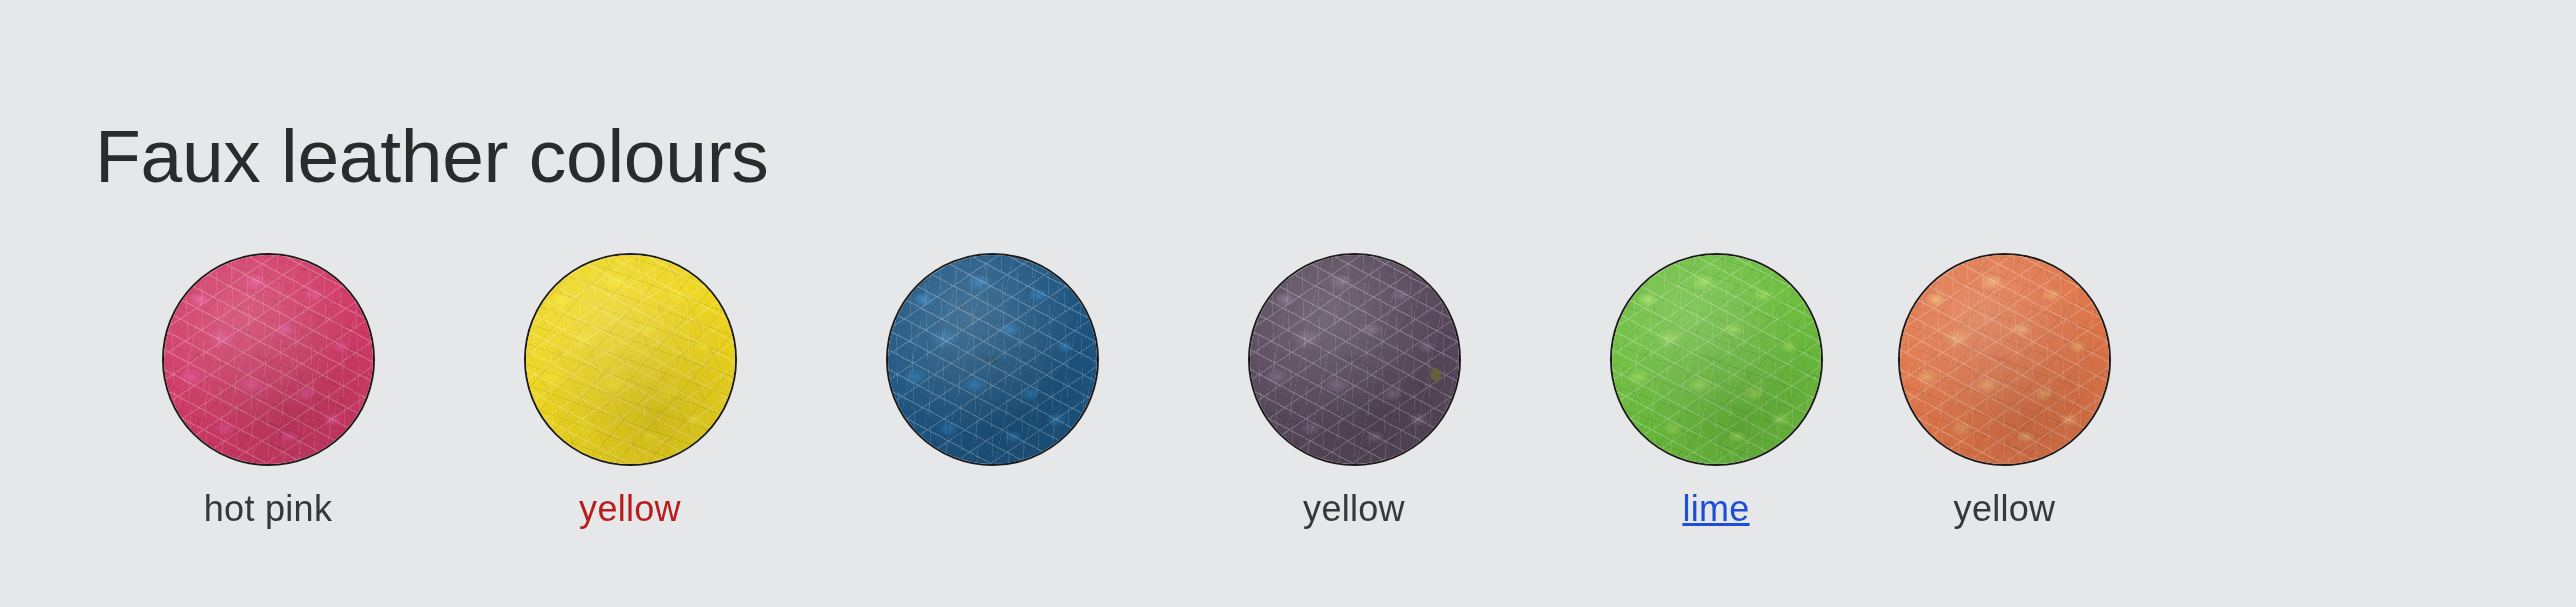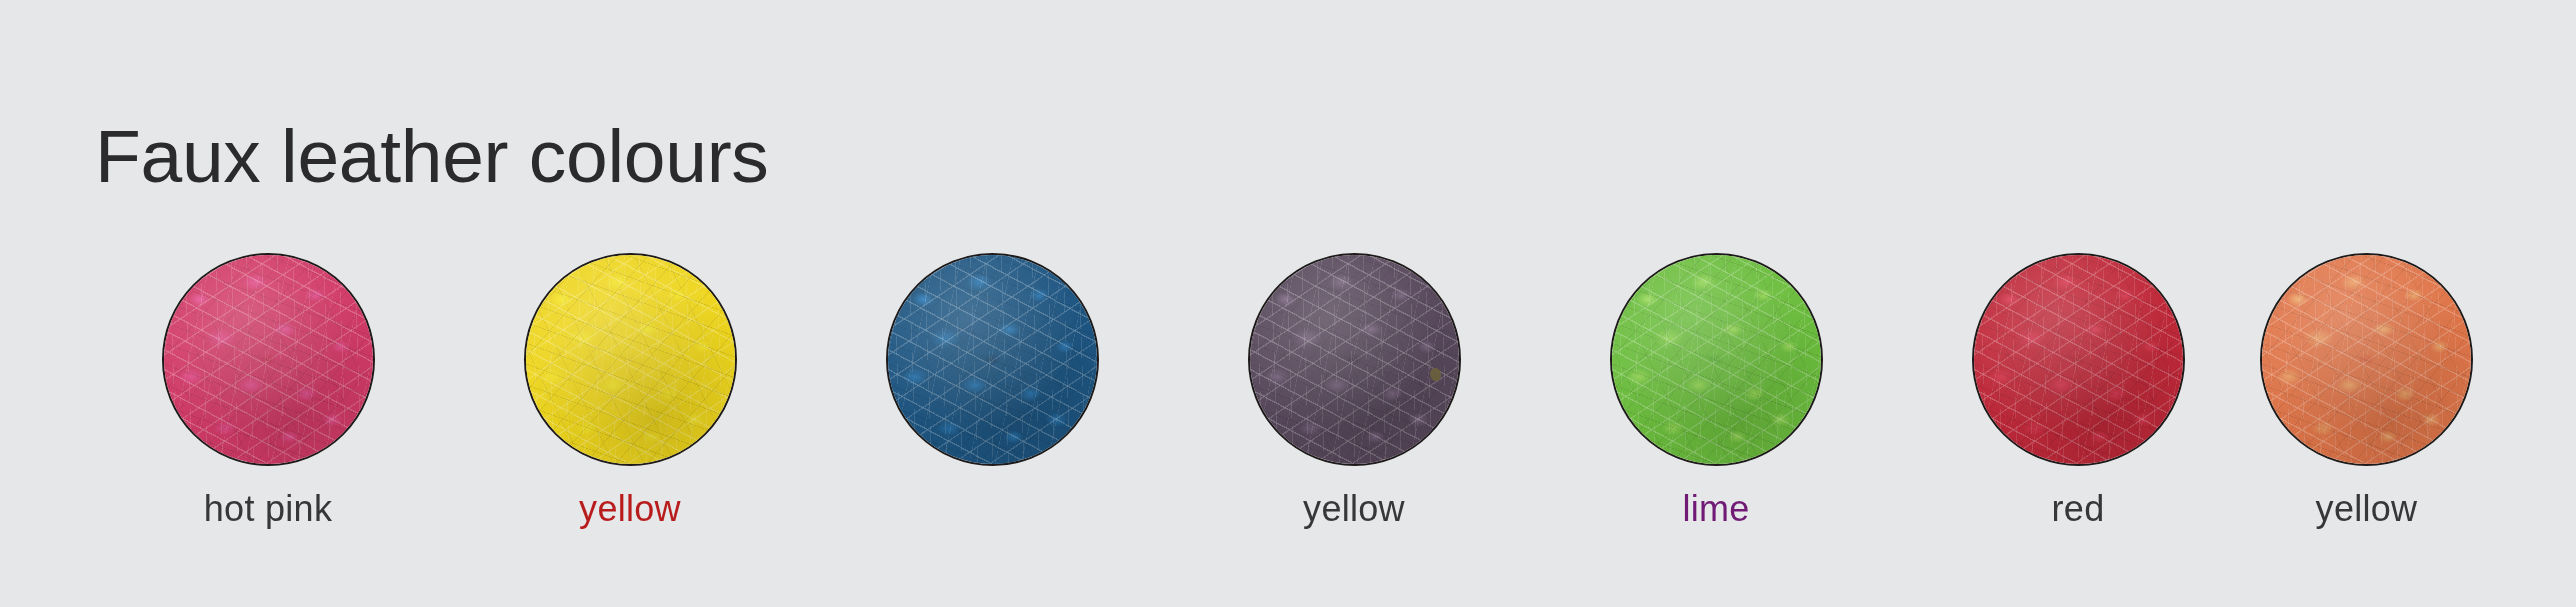--- a/index.html
+++ b/index.html
@@ -205,33 +205,21 @@
       <div class="swatch">
         <div class="disc-wrap">
           <div class="disc" style="border-color: rgb(29, 26, 25);">
             <div class="base" style="background: rgb(108, 190, 62);"></div>
             <div class="grain"></div>
             <div class="crackle"></div>
             <div class="crackle-dark"></div>
             <div class="shade"></div>
           </div>
         </div>
-        <div class="label" style="color: #701a75;">lime</div>
-      </div>
-      <div class="swatch">
-        <div class="disc-wrap">
-          <div class="disc" style="border-color: rgb(29, 26, 25);">
-            <div class="base" style="background: rgb(192, 41, 58);"></div>
-            <div class="grain"></div>
-            <div class="crackle"></div>
-            <div class="crackle-dark"></div>
-            <div class="shade"></div>
-          </div>
-        </div>
-        <div class="label" style="color: rgb(55, 55, 58);">red</div>
+        <div class="label" style="color: #1d4ed8; text-decoration: underline;">lime</div>
       </div>
       <div class="swatch">
         <div class="disc-wrap">
           <div class="disc" style="border-color: rgb(29, 26, 25);">
             <div class="base" style="background: rgb(224, 118, 74);"></div>
             <div class="grain"></div>
             <div class="crackle"></div>
             <div class="crackle-dark"></div>
             <div class="shade"></div>
           </div>

